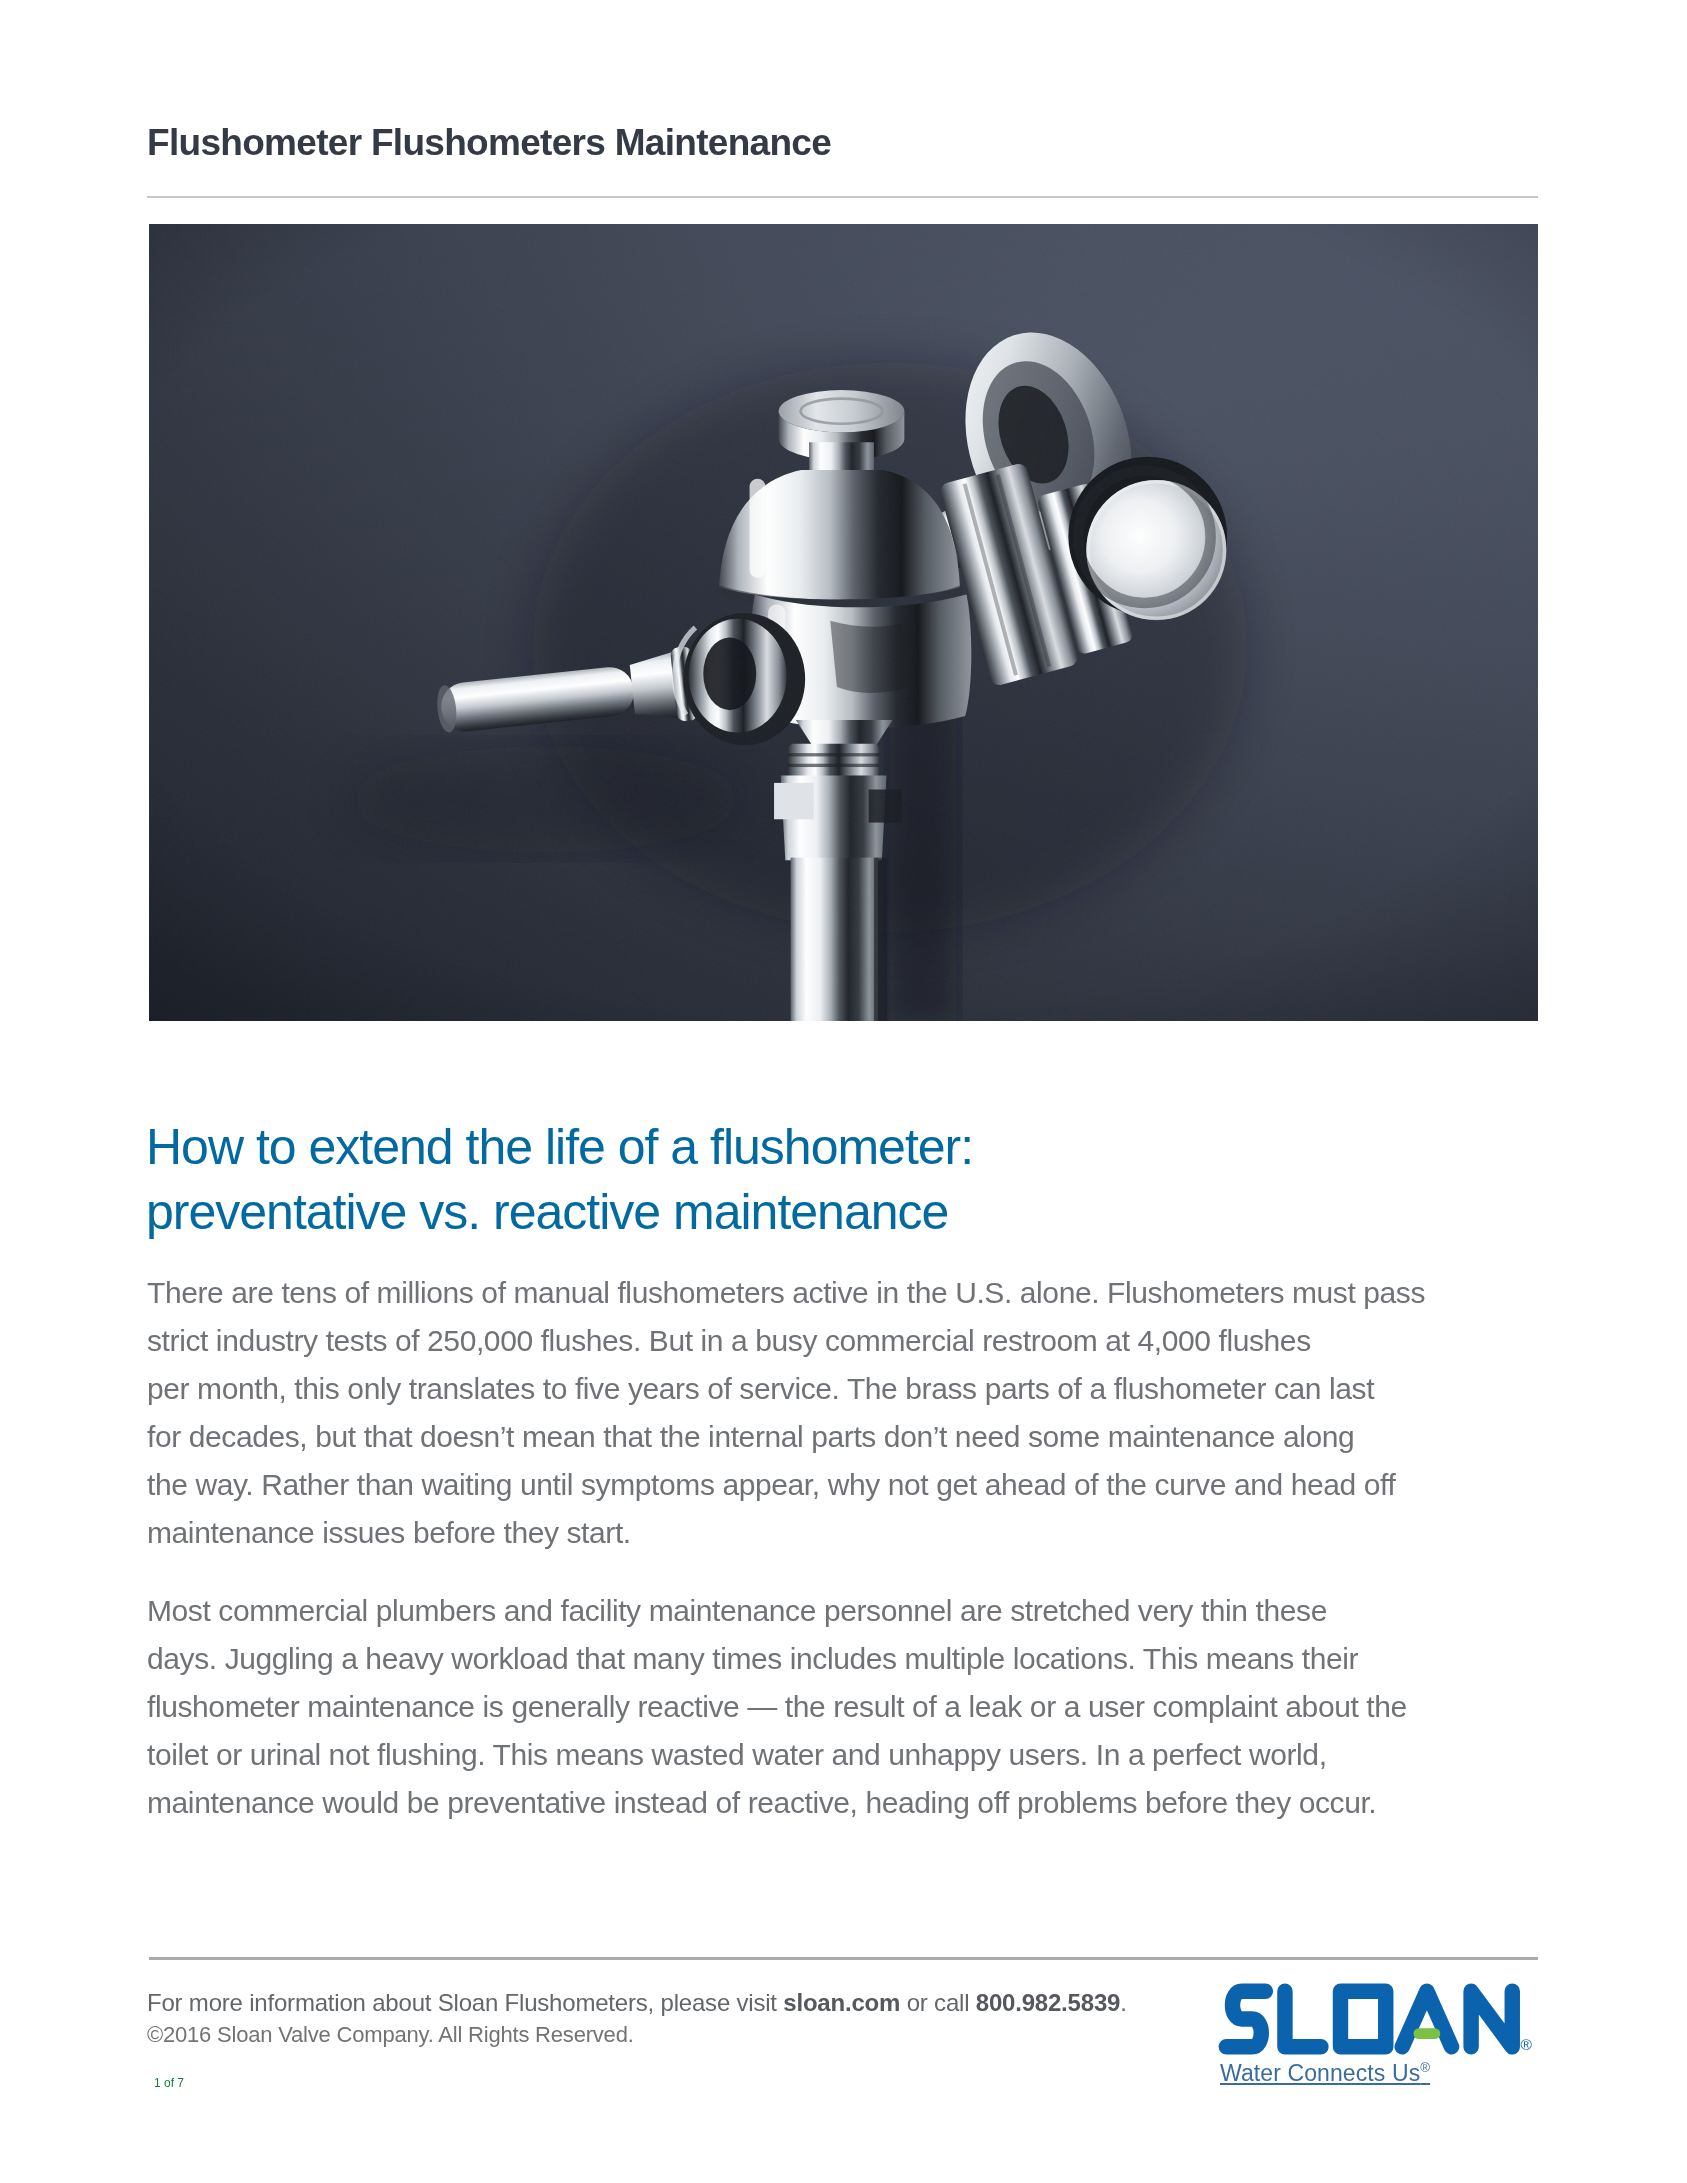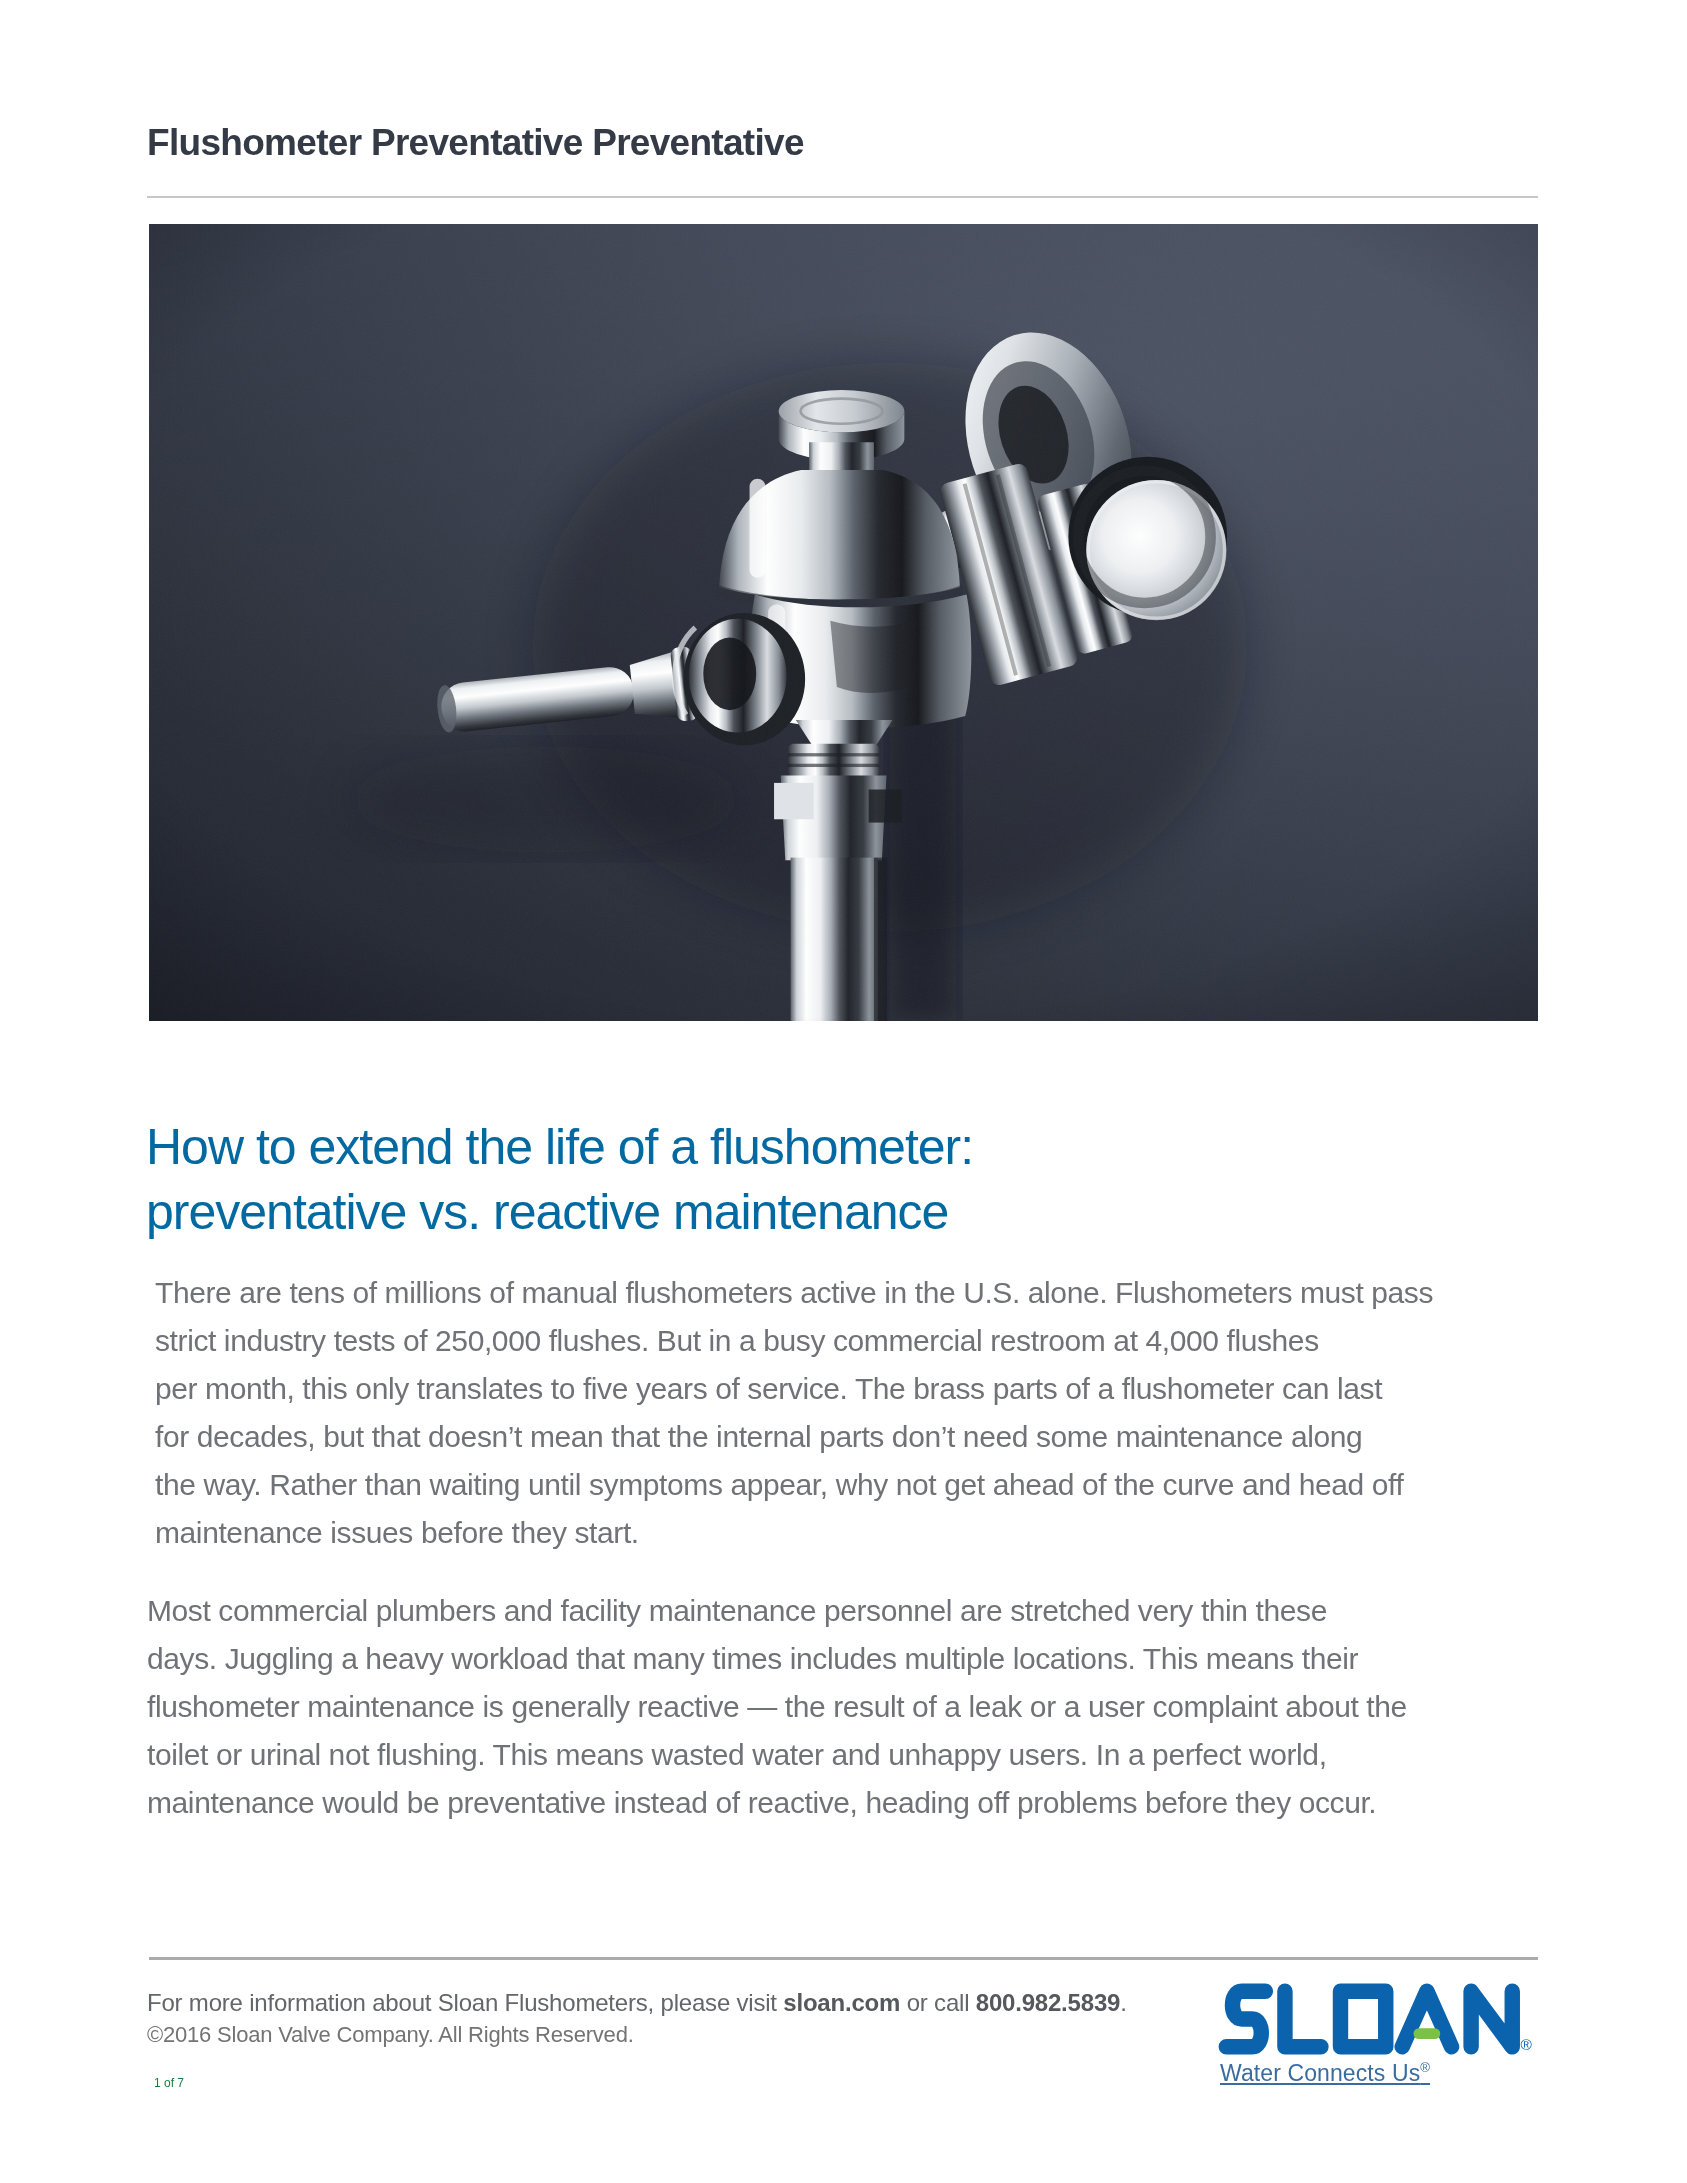--- a/index.html
+++ b/index.html
@@ -7,38 +7,38 @@
         font-family:"Liberation Sans", sans-serif;}
   .doc-title{position:absolute;left:147px;top:122px;font-size:37px;font-weight:700;
              color:#343b46;letter-spacing:-0.7px;white-space:nowrap;}
   .rule-top{position:absolute;left:147px;top:196px;width:1391px;height:2px;background:#c7c7c7;}
   .photo{position:absolute;left:149px;top:224px;width:1389px;height:797px;}
   .photo svg{display:block;width:1389px;height:797px;}
   .headline{position:absolute;left:146px;top:1115px;font-size:50px;line-height:65px;
             letter-spacing:-1px;white-space:pre-line;color:#1d71b8;}
   .para{position:absolute;left:147px;width:1403px;font-size:30px;line-height:48px;
         letter-spacing:-0.4px;color:#6f7276;white-space:pre-line;}
-  #para1{top:1269px;margin-left:8px;}
+  #para1{top:1269px;}
   #para2{top:1587px;}
   .rule-bottom{position:absolute;left:149px;top:1957px;width:1389px;height:2.6px;background:#ababab;}
   .finfo{position:absolute;left:147px;top:1989px;font-size:24px;color:#63666a;letter-spacing:-0.2px;white-space:nowrap;}
   .finfo b{font-weight:700;color:#55585c;}
   .fcopy{position:absolute;left:147px;top:2022px;font-size:22px;color:#737373;letter-spacing:-0.2px;white-space:nowrap;}
   .fpage{position:absolute;left:154px;top:2076px;font-size:12px;color:#15803d;white-space:nowrap;}
   .logo{position:absolute;left:1215px;top:1982px;width:324px;}
   .logo svg{display:block;width:324px;height:auto;}
   .tagline{position:absolute;left:1220px;top:2060px;font-size:23px;color:#3a6ca0;letter-spacing:0.1px;white-space:nowrap;text-decoration:underline;}
   .tagline sup{font-size:13.2px;}
 </style>
 </head>
 <body>
 
 <div class="page">
 
-  <div class="doc-title" style="color: rgb(52, 59, 70);">Flushometer Preventative Preventative</div>
+  <div class="doc-title" style="color: rgb(52, 59, 70);">Flushometer Flushometers Maintenance</div>
 
   <div class="rule-top"></div>
 
   <div class="photo">
     <svg viewBox="0 0 2100 1205">
       <defs>
         <linearGradient id="pWall" x1="0" y1="1" x2="1" y2="0">
           <stop offset="0" stop-color="#1f232c"></stop>
           <stop offset="0.3" stop-color="#2a2f3a"></stop>
           <stop offset="0.62" stop-color="#353b48"></stop>

